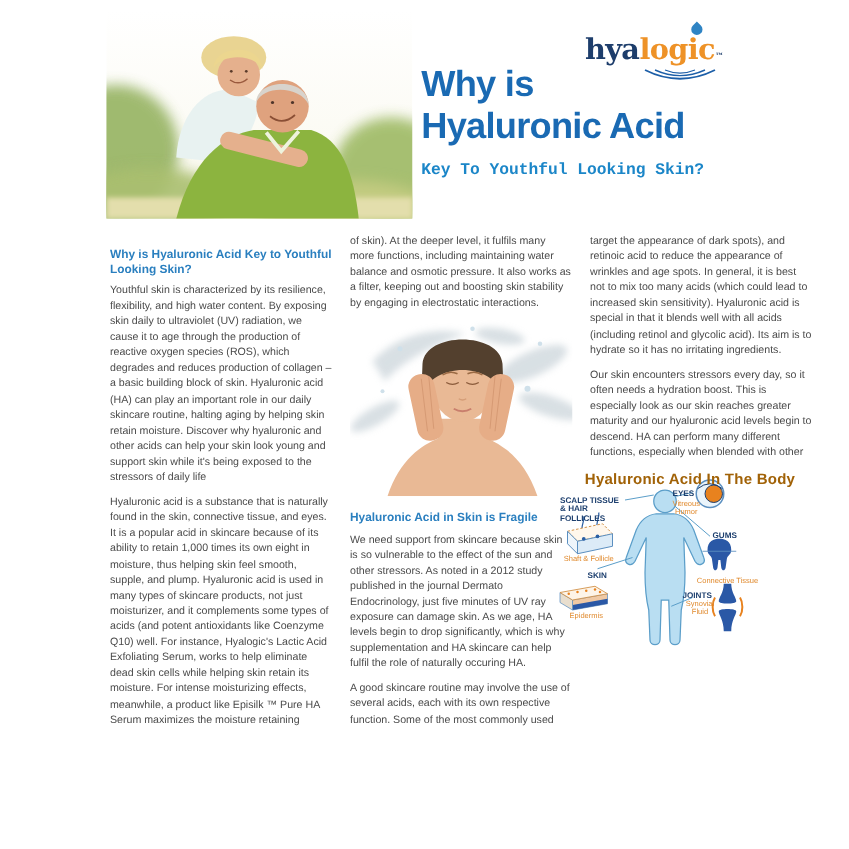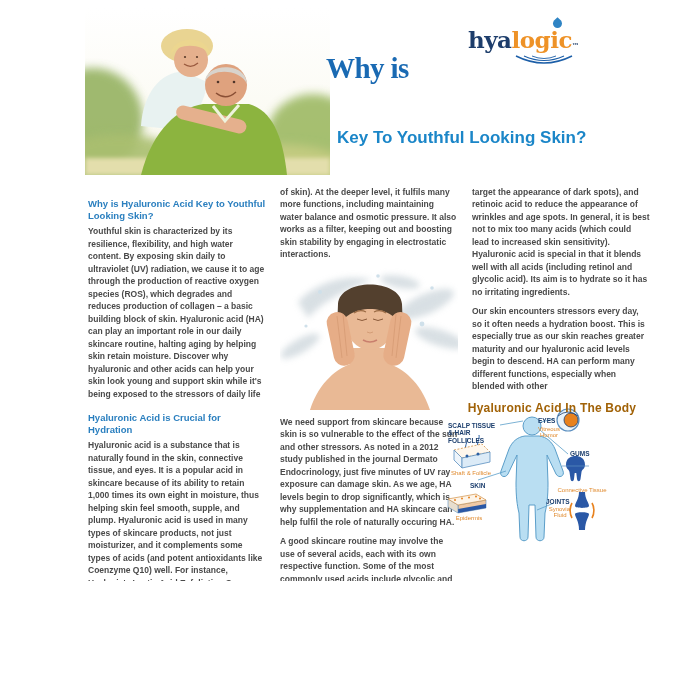--- a/index.html
+++ b/index.html
@@ -15,30 +15,30 @@
   .logo { position:absolute; left:468px; top:26px; width:124px; height:48px; }
   .logo-text { font-family:"DejaVu Serif", serif; font-weight:bold; font-size:23px; letter-spacing:-0.5px; white-space:nowrap; }
   .logo-hya { color:#1d3d6b; }
   .logo-logic { color:#ee9227; }
   .logo-tm { font-size:7px; color:#1d3d6b; vertical-align:baseline; }
   .logo-drop { position:absolute; left:85px; top:-7px; width:9px; height:9px; background:#2f84c4;
                border-radius:0 50% 50% 50%; transform:rotate(45deg); }
   .logo-ripples { position:absolute; left:44px; top:28px; }
 
   
-  .title { position:absolute; left:326px; top:52px; color:#1a6ab3; font-weight:bold;
-           font-size:29px; line-height:1.14; letter-spacing:-0.6px;font-family:Liberation Serif, serif; }
-  .subtitle { position:absolute; left:337px; top:128px; color:#1b86c8; font-weight:bold; font-size:17px; }
+  .title { position:absolute; left:337px; top:52px; color:#1a6ab3; font-weight:bold;
+           font-size:29px; line-height:1.14; letter-spacing:-0.6px; }
+  .subtitle { position:absolute; left:337px; top:128px; color:#1b86c8; font-weight:bold; font-size:13px;font-family:Liberation Mono, monospace; }
 
   
   .columns { position:absolute; left:88px; top:186px; width:562px; display:flex; gap:14px; }
   .col { width:178px; font-size:8.5px; line-height:1.47; color:#4a4a4a; }
   .col h3 { font-size:9.5px; color:#2a7fbf; margin:12px 0 3px 0; line-height:1.28; font-weight:bold; }
   .col h3.first { margin-top:12px; }
-  .col p { margin:0 0 7px 0;font-weight:bold; }
+  .col p { margin:0 0 7px 0; }
 
   .face-photo { width:178px; height:142px; margin:4px 0 6px 0; overflow:hidden; }
 
   
   .body-diagram { position:relative; width:216px; height:176px; margin:4px 0 4px -28px; }
   .body-diagram svg.scene { position:absolute; left:0; top:0; }
   .dg-title { position:absolute; top:0; left:0; width:100%; text-align:center;
               font-family:Liberation Sans, sans-serif; font-weight:bold; font-size:12px; color:#a16207; letter-spacing:0.2px; }
   .dg-label { position:absolute; font-size:6.5px; font-weight:bold; color:#1d3f6e; line-height:1.15; z-index:2; }
   .dg-cap   { position:absolute; font-size:6px; color:#e08a2e; line-height:1.1; text-align:center; z-index:2; }
@@ -105,29 +105,29 @@
     <span class="logo-drop"></span>
     <svg class="logo-ripples" width="64" height="16" viewBox="0 0 64 16">
       <path d="M4,2 Q32,16 60,2" stroke="#1d5fa8" stroke-width="1.4" fill="none"></path>
       <path d="M12,2 Q32,11 52,2" stroke="#1d5fa8" stroke-width="1.1" fill="none"></path>
       <path d="M20,2 Q32,7 44,2" stroke="#1d5fa8" stroke-width="0.9" fill="none"></path>
     </svg>
   </div>
 
   <div class="title">
     <div>Why is</div>
+    <div>Hyaluronic Acid</div>
   </div>
   <div class="subtitle">Key To Youthful Looking Skin?</div>
 
   <div class="columns">
 
     <div class="col">
       <h3 class="first">Why is Hyaluronic Acid Key to Youthful Looking Skin?</h3>
       <p>Youthful skin is characterized by its resilience, flexibility, and high water content. By exposing skin daily to ultraviolet (UV) radiation, we cause it to age through the production of reactive oxygen species (ROS), which degrades and reduces production of collagen – a basic building block of skin. Hyaluronic acid (HA) can play an important role in our daily skincare routine, halting aging by helping skin retain moisture. Discover why hyaluronic and other acids can help your skin look young and support skin while it's being exposed to the stressors of daily life</p>
-      <h3>Hyaluronic Acid is Crucial for Hydration</h3>
       <p>Hyaluronic acid is a substance that is naturally found in the skin, connective tissue, and eyes. It is a popular acid in skincare because of its ability to retain 1,000 times its own eight in moisture, thus helping skin feel smooth, supple, and plump. Hyaluronic acid is used in many types of skincare products, not just moisturizer, and it complements some types of acids (and potent antioxidants like Coenzyme Q10) well. For instance, Hyalogic's Lactic Acid Exfoliating Serum, works to help eliminate dead skin cells while helping skin retain its moisture. For intense moisturizing effects, meanwhile, a product like Episilk ™ Pure HA Serum maximizes the moisture retaining effects of hyaluronic acid. The key to making HA work for you is to select skincare products that work for your specific skin needs - be it greater hydration, firmness, spot lightening, etc.</p>
       <h3>Hyaluronic Acid for Skin Strength</h3>
 
     </div>
 
     <div class="col">
       <p>of skin). At the deeper level, it fulfils many more functions, including maintaining water balance and osmotic pressure. It also works as a filter, keeping out and boosting skin stability by engaging in electrostatic interactions.</p>
 
       <div class="face-photo">
         <svg width="178" height="142" viewBox="0 0 178 142">
@@ -166,27 +166,28 @@
           <g fill="#cfe0ea">
               <circle cx="40" cy="24" r="2"></circle>
               <circle cx="142" cy="56" r="2.4"></circle>
               <circle cx="152" cy="20" r="1.8"></circle>
               <circle cx="26" cy="58" r="1.6"></circle>
               <circle cx="98" cy="8" r="1.8"></circle>
             </g>
         </svg>
       </div>
 
+      <h3>Hyaluronic Acid in Skin is Fragile</h3>
       <p>We need support from skincare because skin is so vulnerable to the effect of the sun and other stressors. As noted in a 2012 study published in the journal Dermato Endocrinology, just five minutes of UV ray exposure can damage skin. As we age, HA levels begin to drop significantly, which is why supplementation and HA skincare can help fulfil the role of naturally occuring HA.</p>
       <p>A good skincare routine may involve the use of several acids, each with its own respective function. Some of the most commonly used acids include glycolic and lactic acid (for exfoliation), salicylic acid for cleaning oily and acne-prone skin, Vitamin C (often to</p>
     </div>
 
     <div class="col">
       <p>target the appearance of dark spots), and retinoic acid to reduce the appearance of wrinkles and age spots. In general, it is best not to mix too many acids (which could lead to increased skin sensitivity). Hyaluronic acid is special in that it blends well with all acids (including retinol and glycolic acid). Its aim is to hydrate so it has no irritating ingredients.</p>
-      <p>Our skin encounters stressors every day, so it often needs a hydration boost. This is especially true as our skin reaches greater maturity and our hyaluronic acid levels begin to descend. HA can perform many different functions, especially when blended with other</p>
+      <p>Our skin encounters stressors every day, so it often needs a hydration boost. This is especially look as our skin reaches greater maturity and our hyaluronic acid levels begin to descend. HA can perform many different functions, especially when blended with other</p>
 
       <div class="body-diagram">
         <svg class="scene" width="216" height="176" viewBox="0 0 216 176">
 
           <g>
             <circle cx="88" cy="26" r="9" fill="#b9def2" stroke="#5b9ec9"></circle>
             <path d="M81,36 C73,37 68,42 65,49 L57,71 C55,76 61,79 64,74 L73,55 L72,83 C72,96 73,105 75,113 L76,137 C76,142 84,142 84,137 L85,105 L91,105 L92,137 C92,142 100,142 100,137 L101,113 C103,105 104,96 104,83 L103,55 L112,74 C115,79 121,76 119,71 L111,49 C108,42 103,37 95,36 Z" fill="#b9def2" stroke="#5b9ec9" stroke-width="1"></path>
           </g>
 
           <g stroke="#5b9ec9" stroke-width="0.8">

